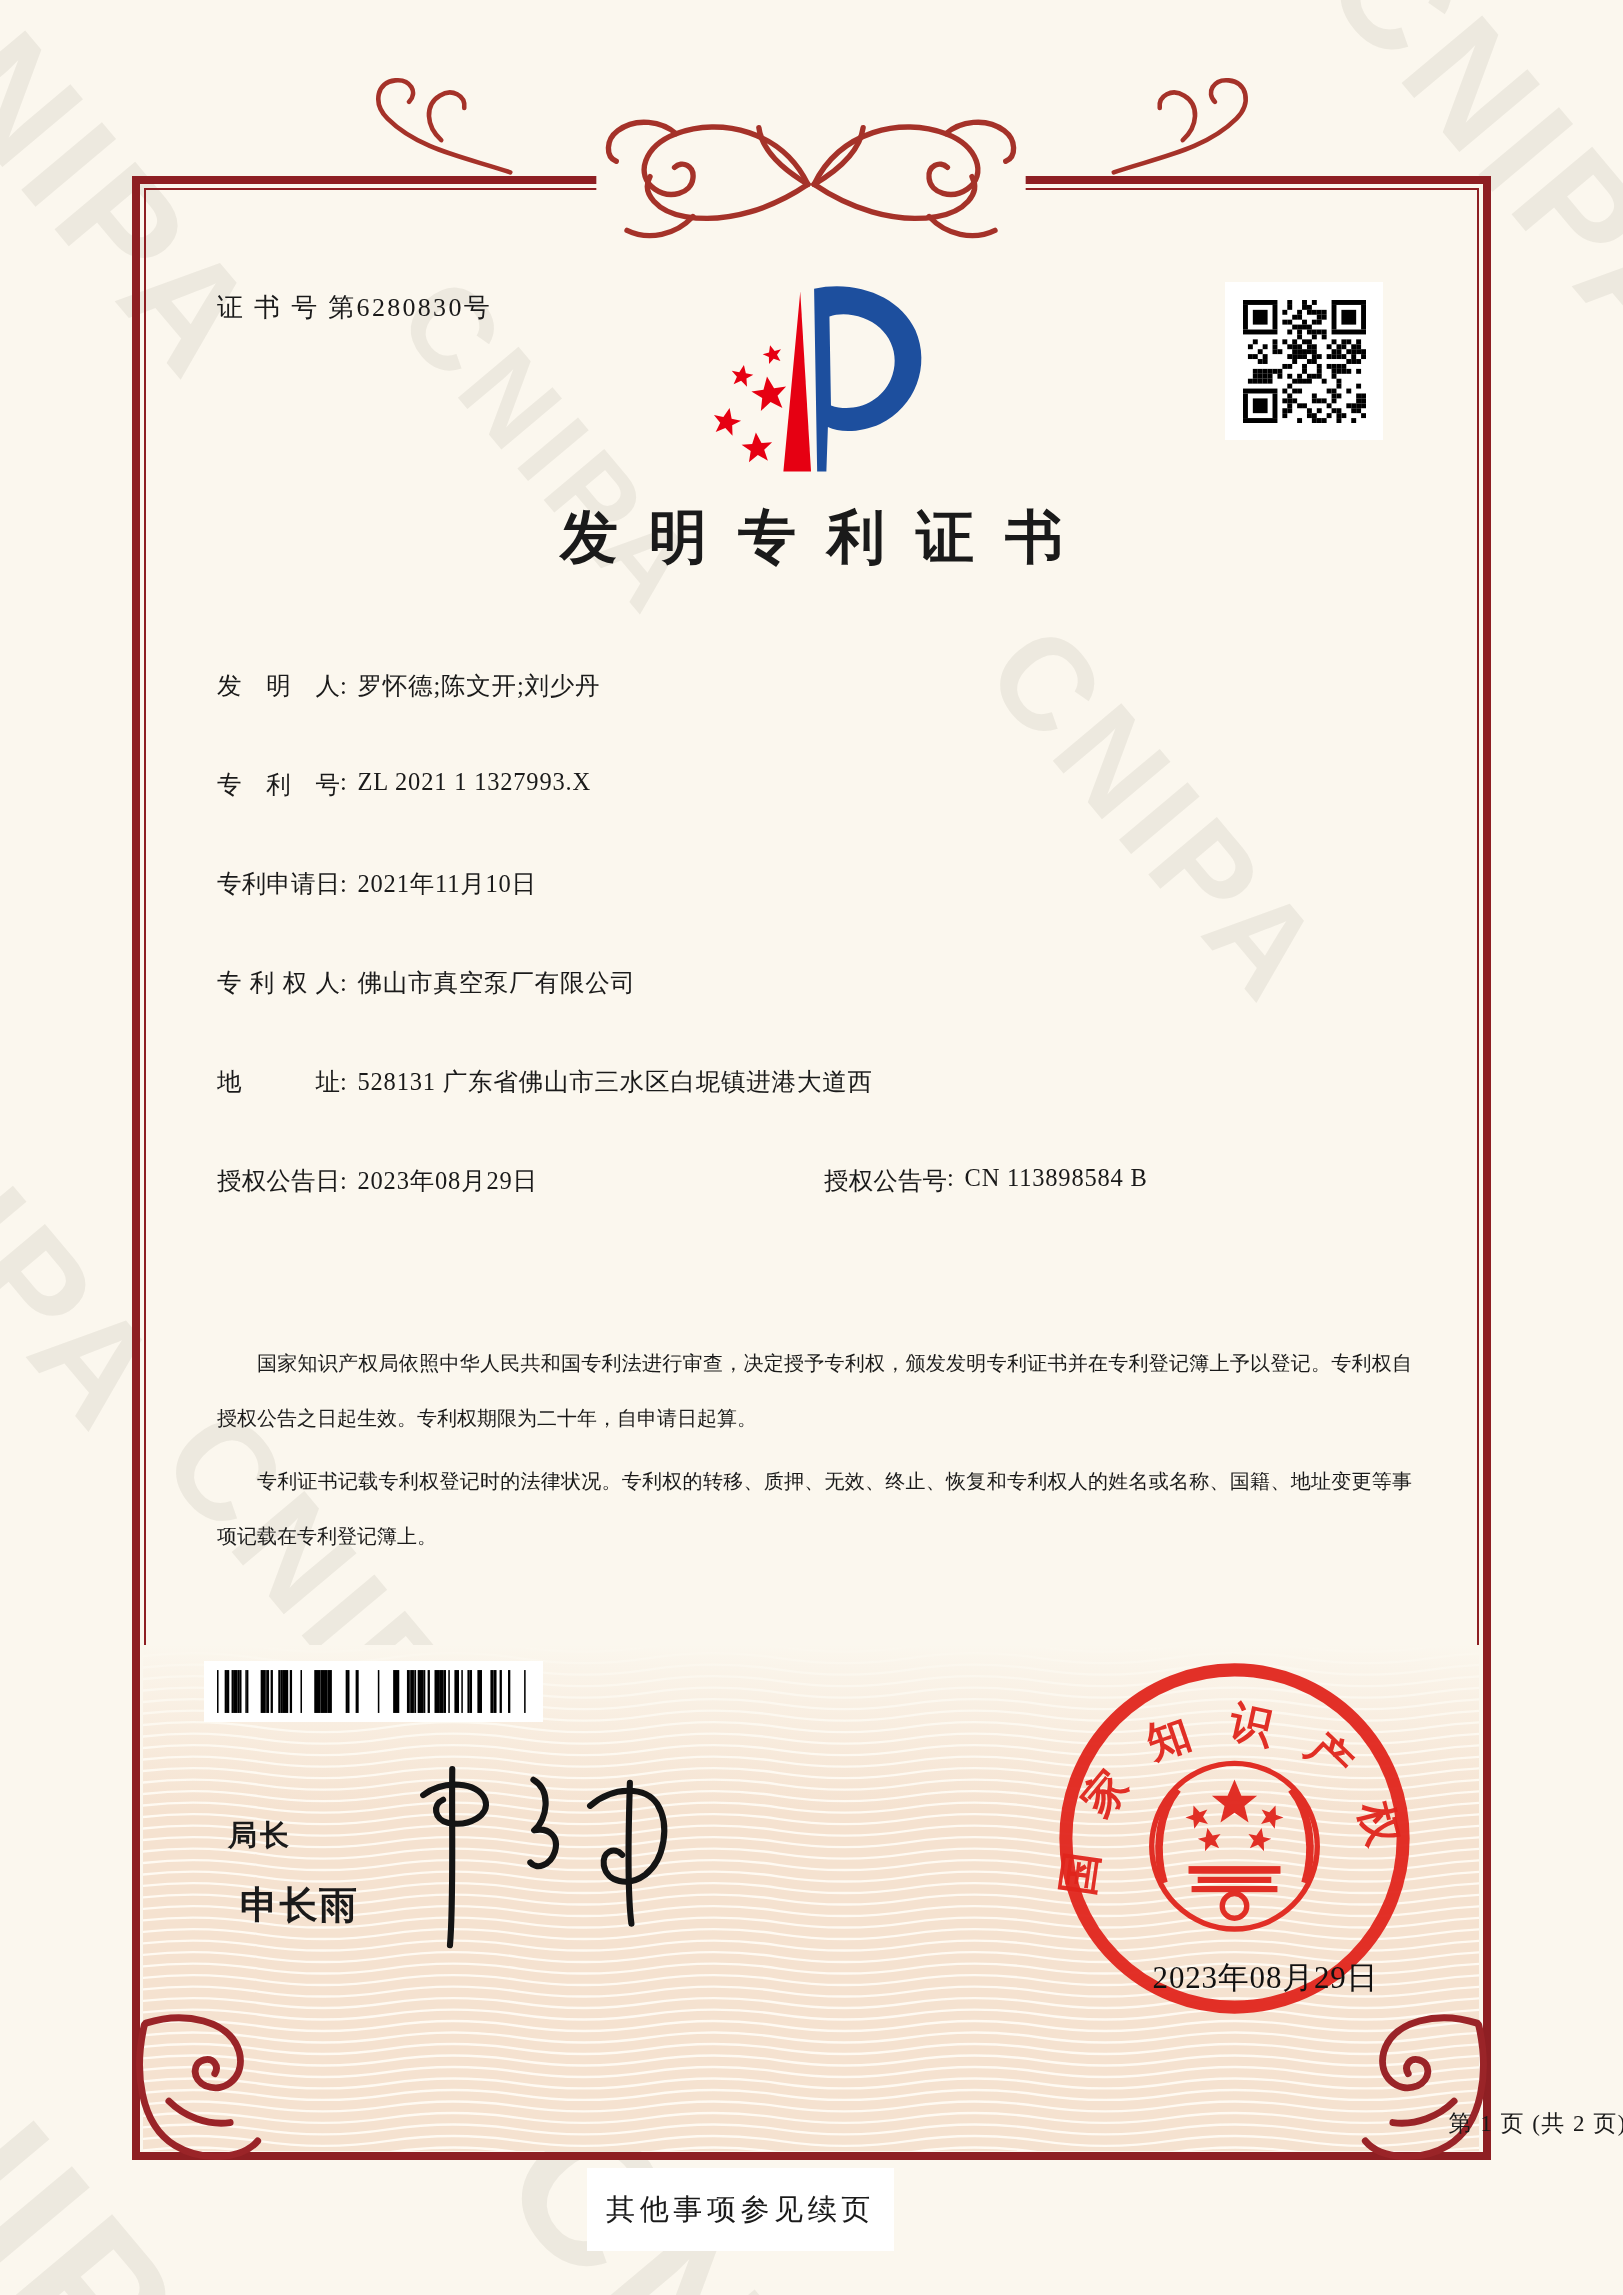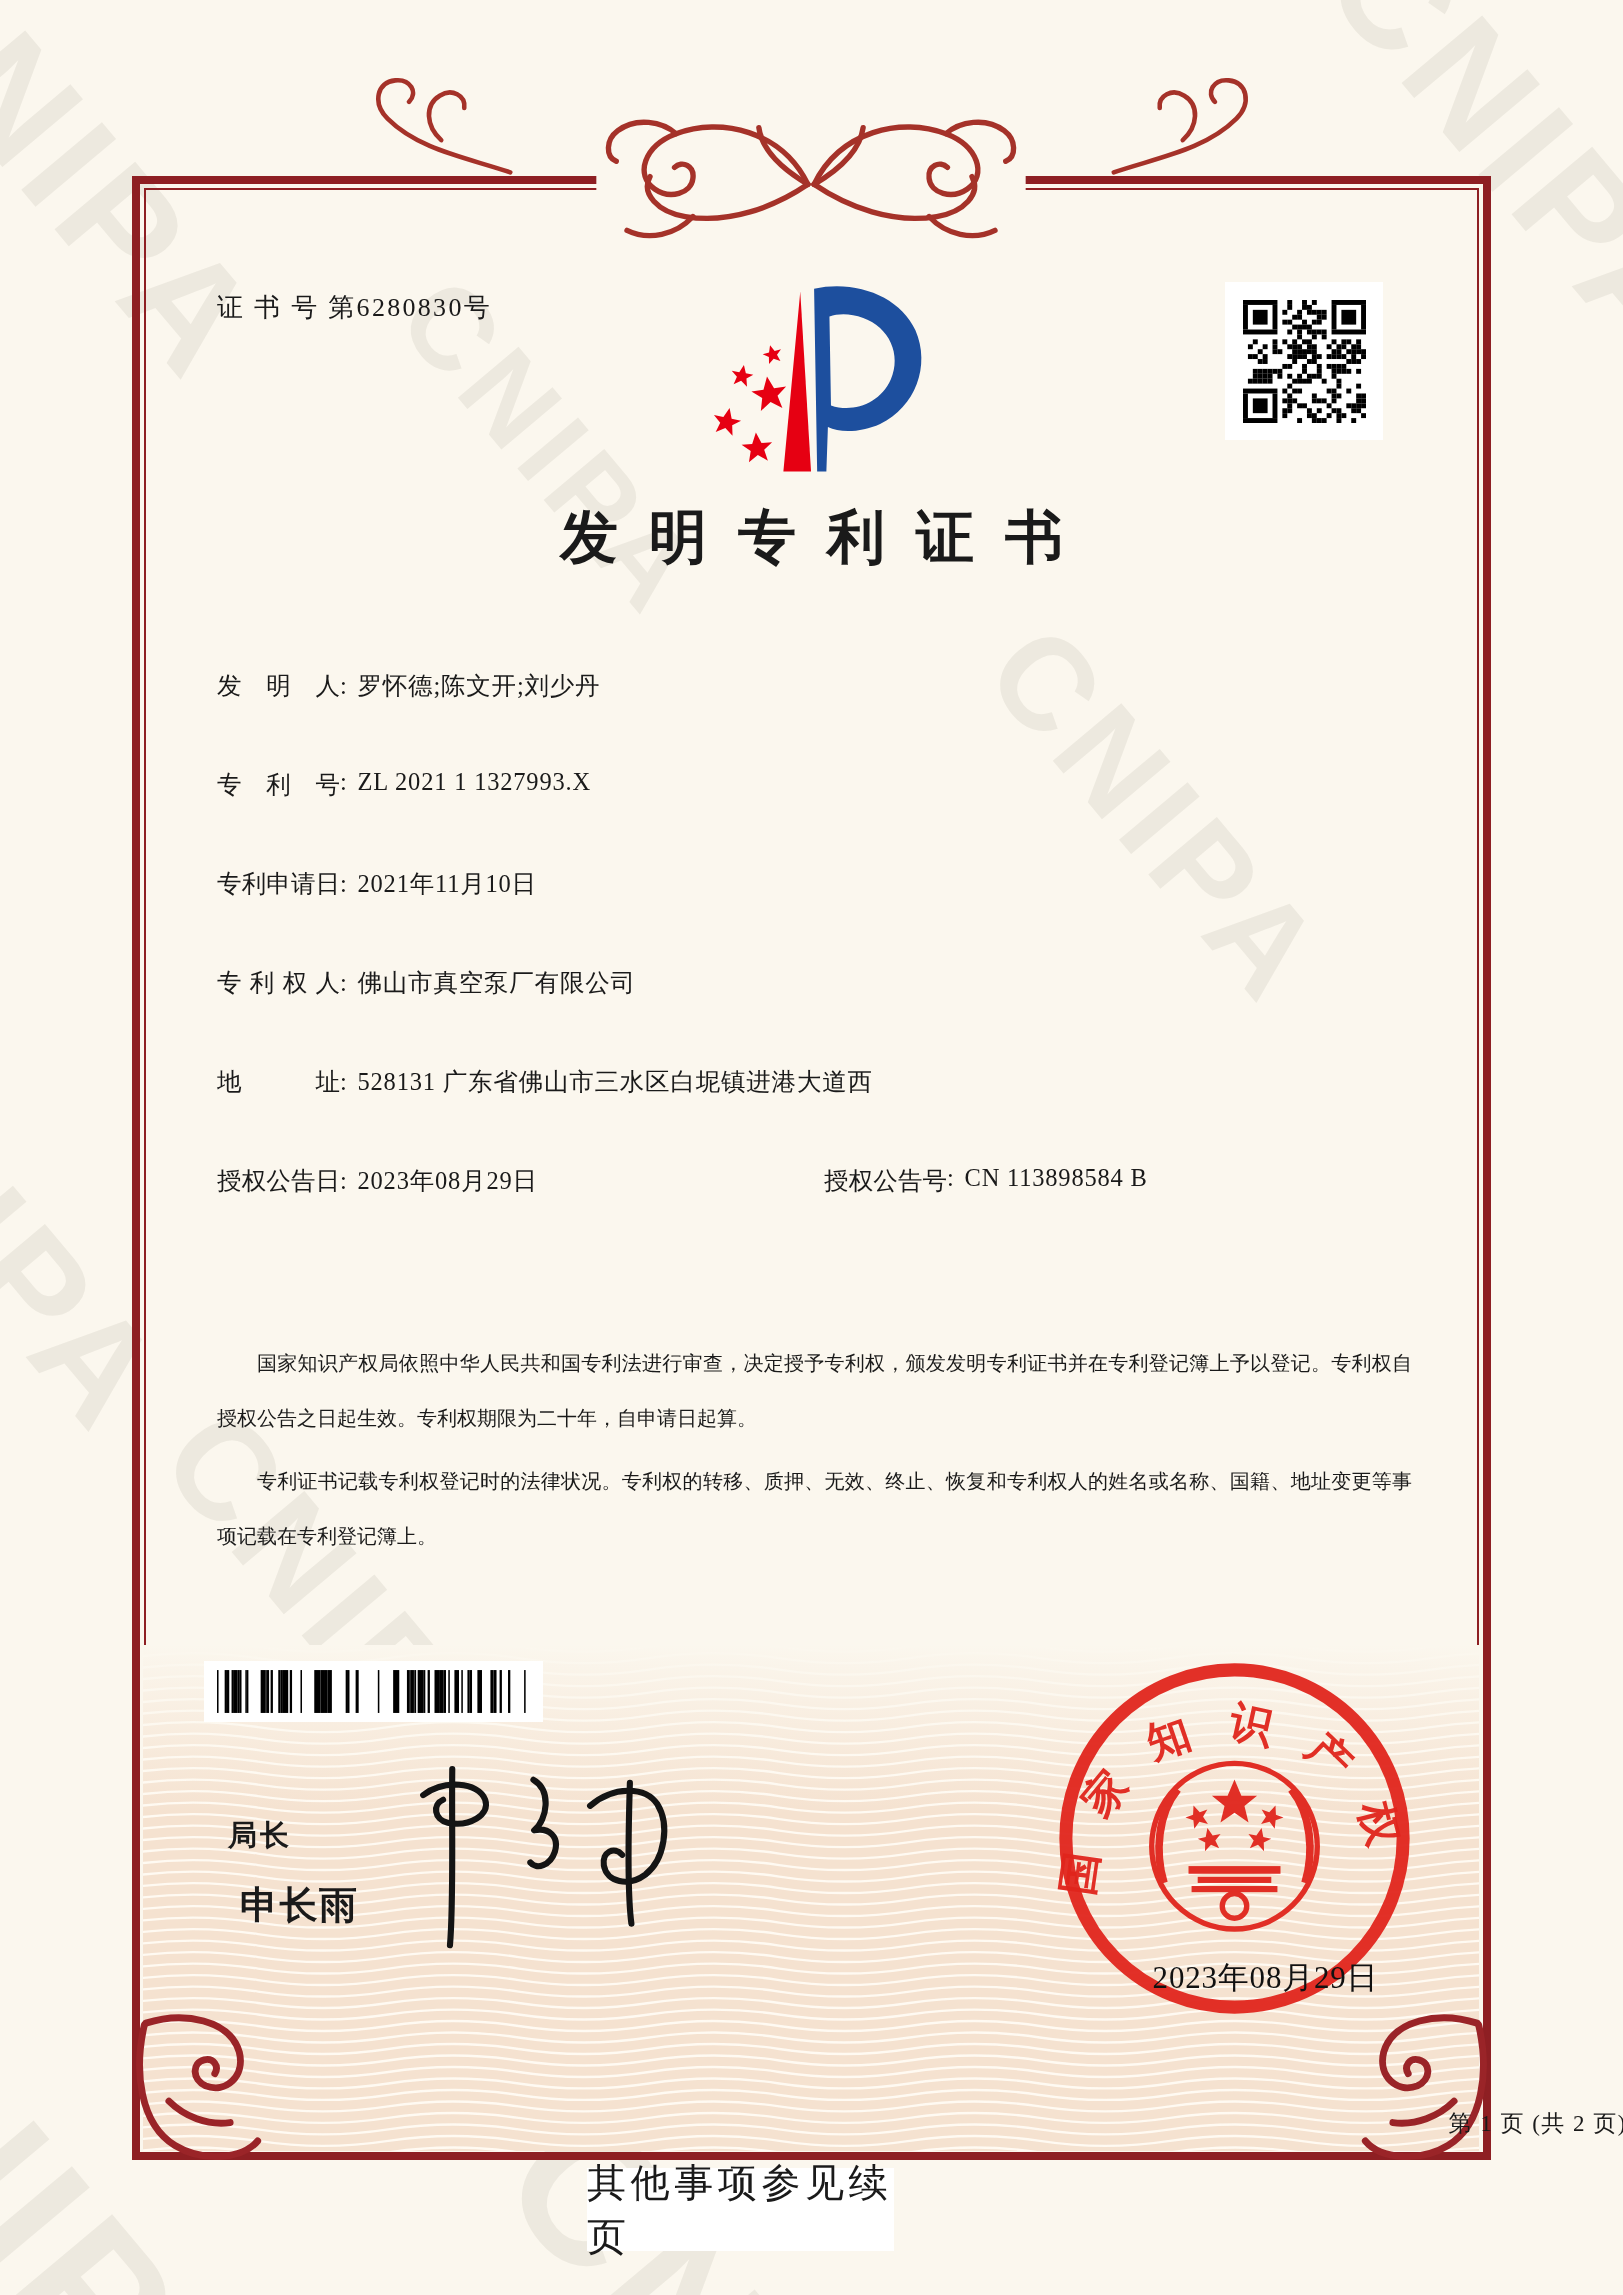--- a/index.html
+++ b/index.html
@@ -101,21 +101,21 @@
   }
   
   .page-info{
     position:absolute;left:132px;top:2108px;width:1495px;z-index:3;
     text-align:right;font-size:23px;letter-spacing:1.5px;
   }
   .note-box{
     position:absolute;left:587px;top:2168px;width:307px;height:83px;
     background:#ffffff;z-index:3;display:flex;align-items:center;justify-content:center;
   }
-  .note-text{font-size:39px;letter-spacing:4.6px;}
+  .note-text{font-size:29px;letter-spacing:4.6px;}
 </style>
 </head>
 <body>
 
 <div id="wm-layer">
     <span class="wm" style="left: -31px; top: -92px; font-size: 153px;">CNIPA</span>
     <span class="wm" style="left: 1426px; top: -107px; font-size: 153px;">CNIPA</span>
     <span class="wm" style="left: 475px; top: 253px; font-size: 115px;">CNIPA</span>
     <span class="wm" style="left: 1073px; top: 598px; font-size: 130px;">CNIPA</span>
     <span class="wm" style="left: -115px; top: 981px; font-size: 146px;">CNIPA</span>

